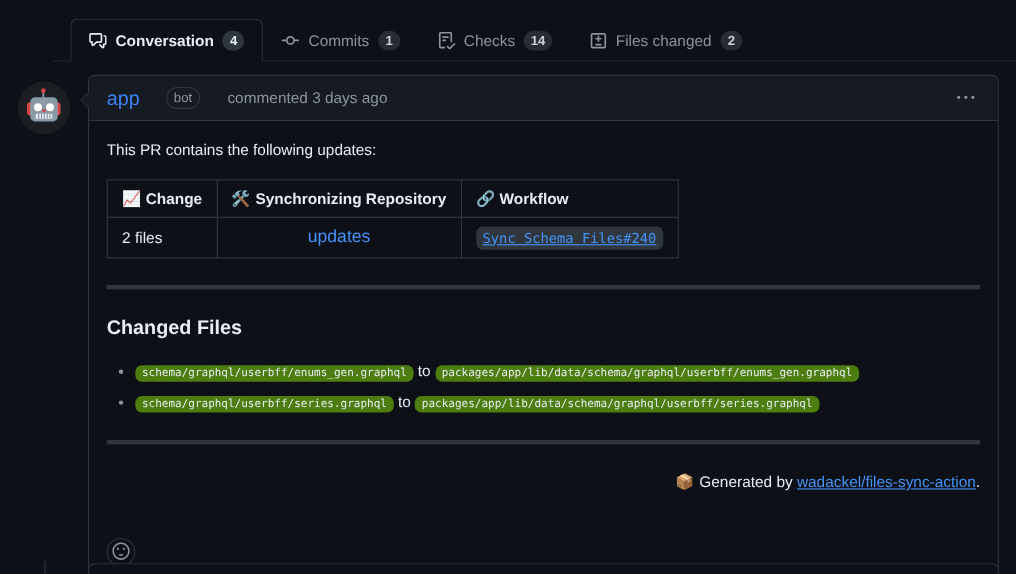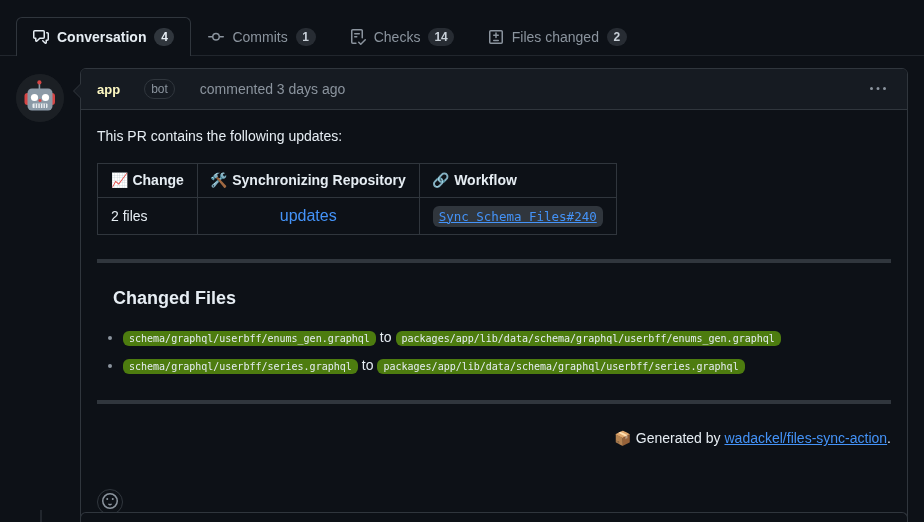--- a/index.html
+++ b/index.html
@@ -21,20 +21,21 @@
     background: #0d1117;
   }
 
   
   .tabnav {
     position: relative;
     height: 56px;
     padding: 0 16px;
     display: flex;
     align-items: flex-end;
+    margin-left: 48px;
   }
   .tabnav::after {
     content: "";
     position: absolute;
     left: 0; right: 0; bottom: 0;
     height: 1px;
     background: #21262d;
   }
   .tab {
     position: relative;
@@ -138,23 +139,23 @@
     align-items: center;
     height: 41px;
     padding: 0 16px;
     background: #161b22;
     border-bottom: 1px solid #30363d;
     border-radius: 5px 5px 0 0;
     font-size: 14px;
     color: #8b949e;
   }
   .author {
-    font-weight: 700;
-    font-size: 13px;
-    color: #fef9c3;
+    font-weight: 400;
+    font-size: 18px;
+    color: #3b82f6;
     text-decoration: none;
     cursor: pointer;
   }
   .bot-label {
     margin-left: 24px;
     display: inline-block;
     padding: 0 6px;
     line-height: 18px;
     font-size: 12px;
     color: #8b949e;
@@ -226,21 +227,21 @@
 
   hr.md {
     height: 4px;
     padding: 0;
     margin: 24px 0;
     background-color: #30363d;
     border: 0;
   }
 
   h3.md {
-    margin: 0 0 16px 16px;
+    margin: 0 0 16px 0;
     font-size: 18px;
     font-weight: 700;
     color: #e6edf3;
     line-height: 1.25;
   }
 
   ul.md {
     margin: 0 0 16px 0;
     padding-left: 26px;
     list-style: disc;

